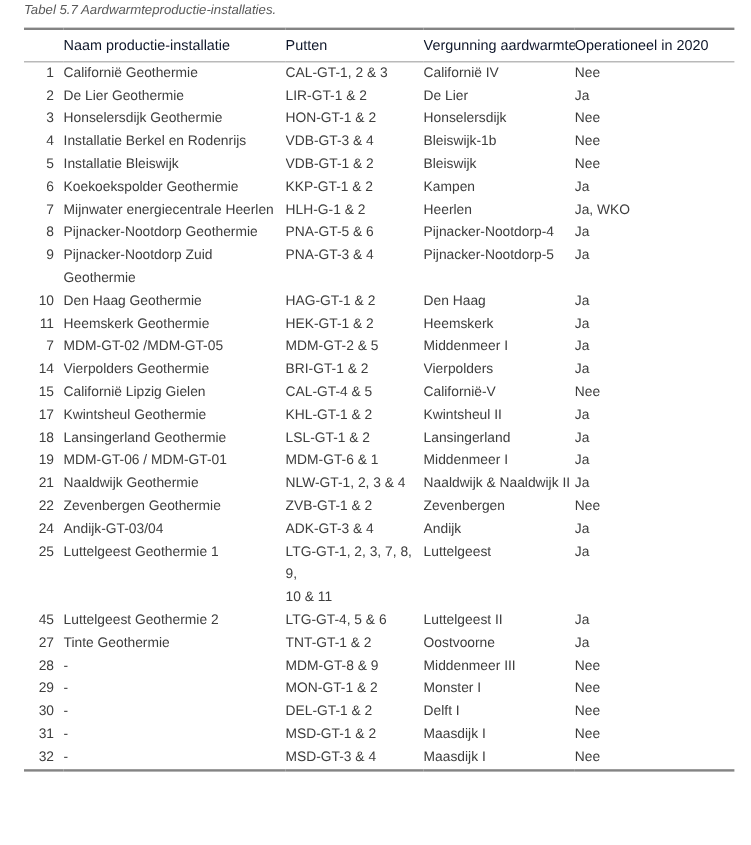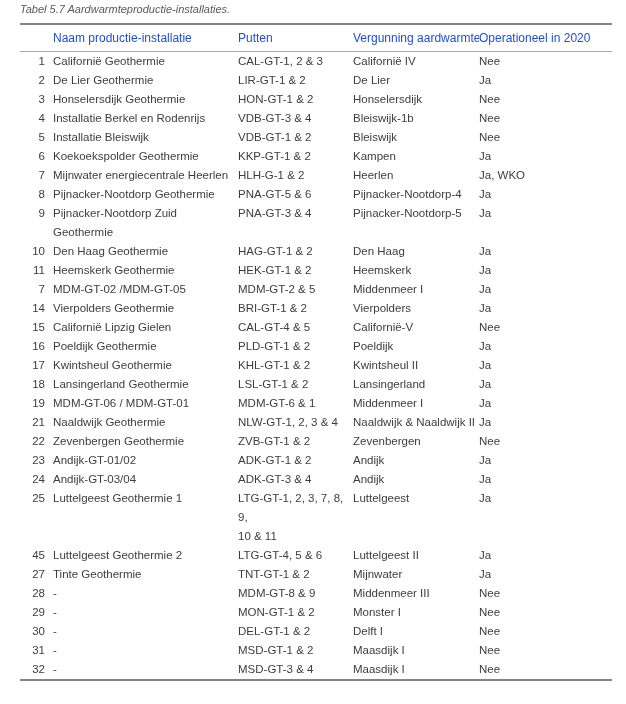--- a/index.html
+++ b/index.html
@@ -35,21 +35,21 @@
   }
   col.c-nr   { width: 33px; }
   col.c-naam { width: 185px; }
   col.c-put  { width: 115px; }
   col.c-verg { width: 126px; }
   col.c-oper { width: 133px; }
   thead th {
     font-size: 12px;
     font-weight: normal;
     text-align: left;
-    color: #1d4ed8;
+    color: #0f172a;
     padding: 4px 0 4px 0;
     line-height: 18px;
     border-bottom: 1px solid #a8a8a8;
     white-space: nowrap;
     overflow: hidden;
   }
   tbody td {
     font-size: 11.5px;
     line-height: 19px;
     padding: 0;
@@ -180,27 +180,20 @@
           <td>Ja</td>
         </tr>
         <tr>
           <td class="col-nr">15</td>
           <td>Californië Lipzig Gielen</td>
           <td>CAL-GT-4 &amp; 5</td>
           <td>Californië-V</td>
           <td>Nee</td>
         </tr>
         <tr>
-          <td class="col-nr">16</td>
-          <td>Poeldijk Geothermie</td>
-          <td>PLD-GT-1 &amp; 2</td>
-          <td>Poeldijk</td>
-          <td>Ja</td>
-        </tr>
-        <tr>
           <td class="col-nr">17</td>
           <td>Kwintsheul Geothermie</td>
           <td>KHL-GT-1 &amp; 2</td>
           <td>Kwintsheul II</td>
           <td>Ja</td>
         </tr>
         <tr>
           <td class="col-nr">18</td>
           <td>Lansingerland Geothermie</td>
           <td>LSL-GT-1 &amp; 2</td>
@@ -220,27 +213,20 @@
           <td>NLW-GT-1, 2, 3 &amp; 4</td>
           <td>Naaldwijk &amp; Naaldwijk II</td>
           <td>Ja</td>
         </tr>
         <tr>
           <td class="col-nr">22</td>
           <td>Zevenbergen Geothermie</td>
           <td>ZVB-GT-1 &amp; 2</td>
           <td>Zevenbergen</td>
           <td>Nee</td>
-        </tr>
-        <tr>
-          <td class="col-nr">23</td>
-          <td>Andijk-GT-01/02</td>
-          <td>ADK-GT-1 &amp; 2</td>
-          <td>Andijk</td>
-          <td>Ja</td>
         </tr>
         <tr>
           <td class="col-nr">24</td>
           <td>Andijk-GT-03/04</td>
           <td>ADK-GT-3 &amp; 4</td>
           <td>Andijk</td>
           <td>Ja</td>
         </tr>
         <tr>
           <td class="col-nr">25</td>
@@ -254,21 +240,21 @@
           <td class="col-nr">45</td>
           <td>Luttelgeest Geothermie 2</td>
           <td>LTG-GT-4, 5 &amp; 6</td>
           <td>Luttelgeest II</td>
           <td>Ja</td>
         </tr>
         <tr>
           <td class="col-nr">27</td>
           <td>Tinte Geothermie</td>
           <td>TNT-GT-1 &amp; 2</td>
-          <td>Mijnwater</td>
+          <td>Oostvoorne</td>
           <td>Ja</td>
         </tr>
         <tr>
           <td class="col-nr">28</td>
           <td>-</td>
           <td>MDM-GT-8 &amp; 9</td>
           <td>Middenmeer III</td>
           <td>Nee</td>
         </tr>
         <tr>

